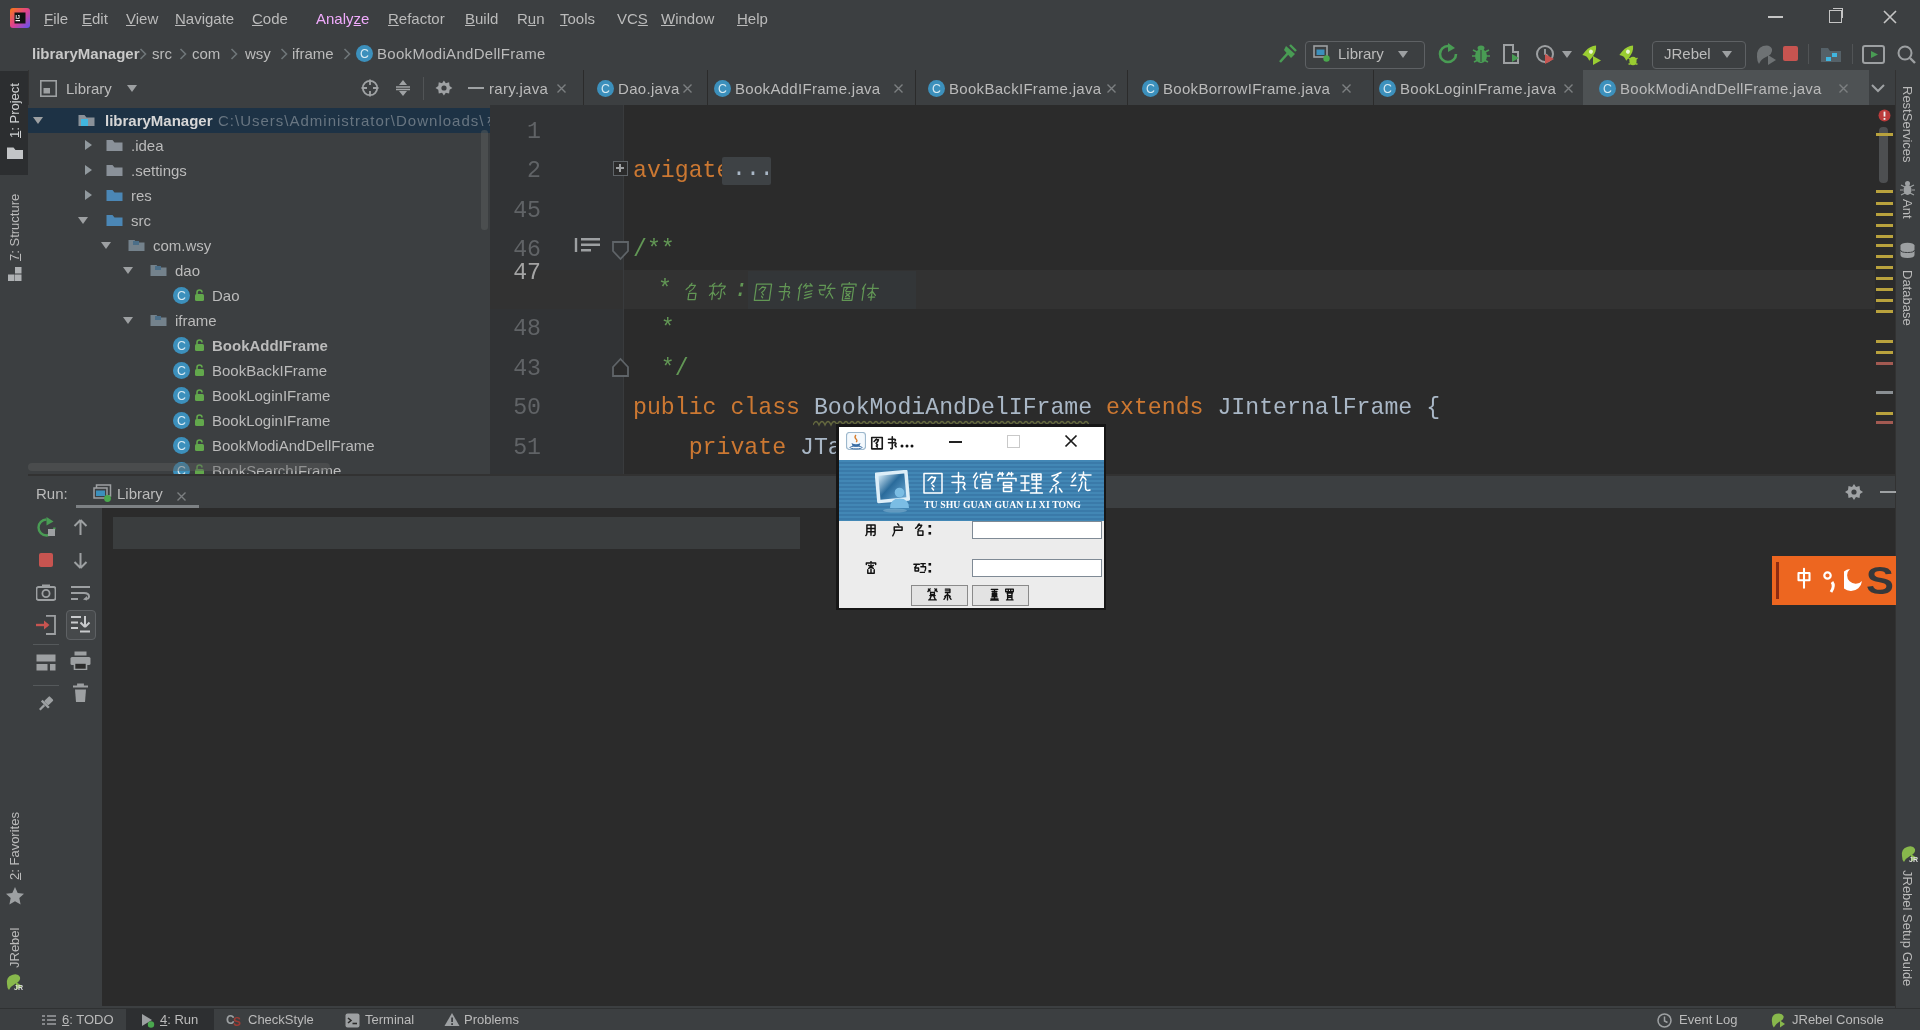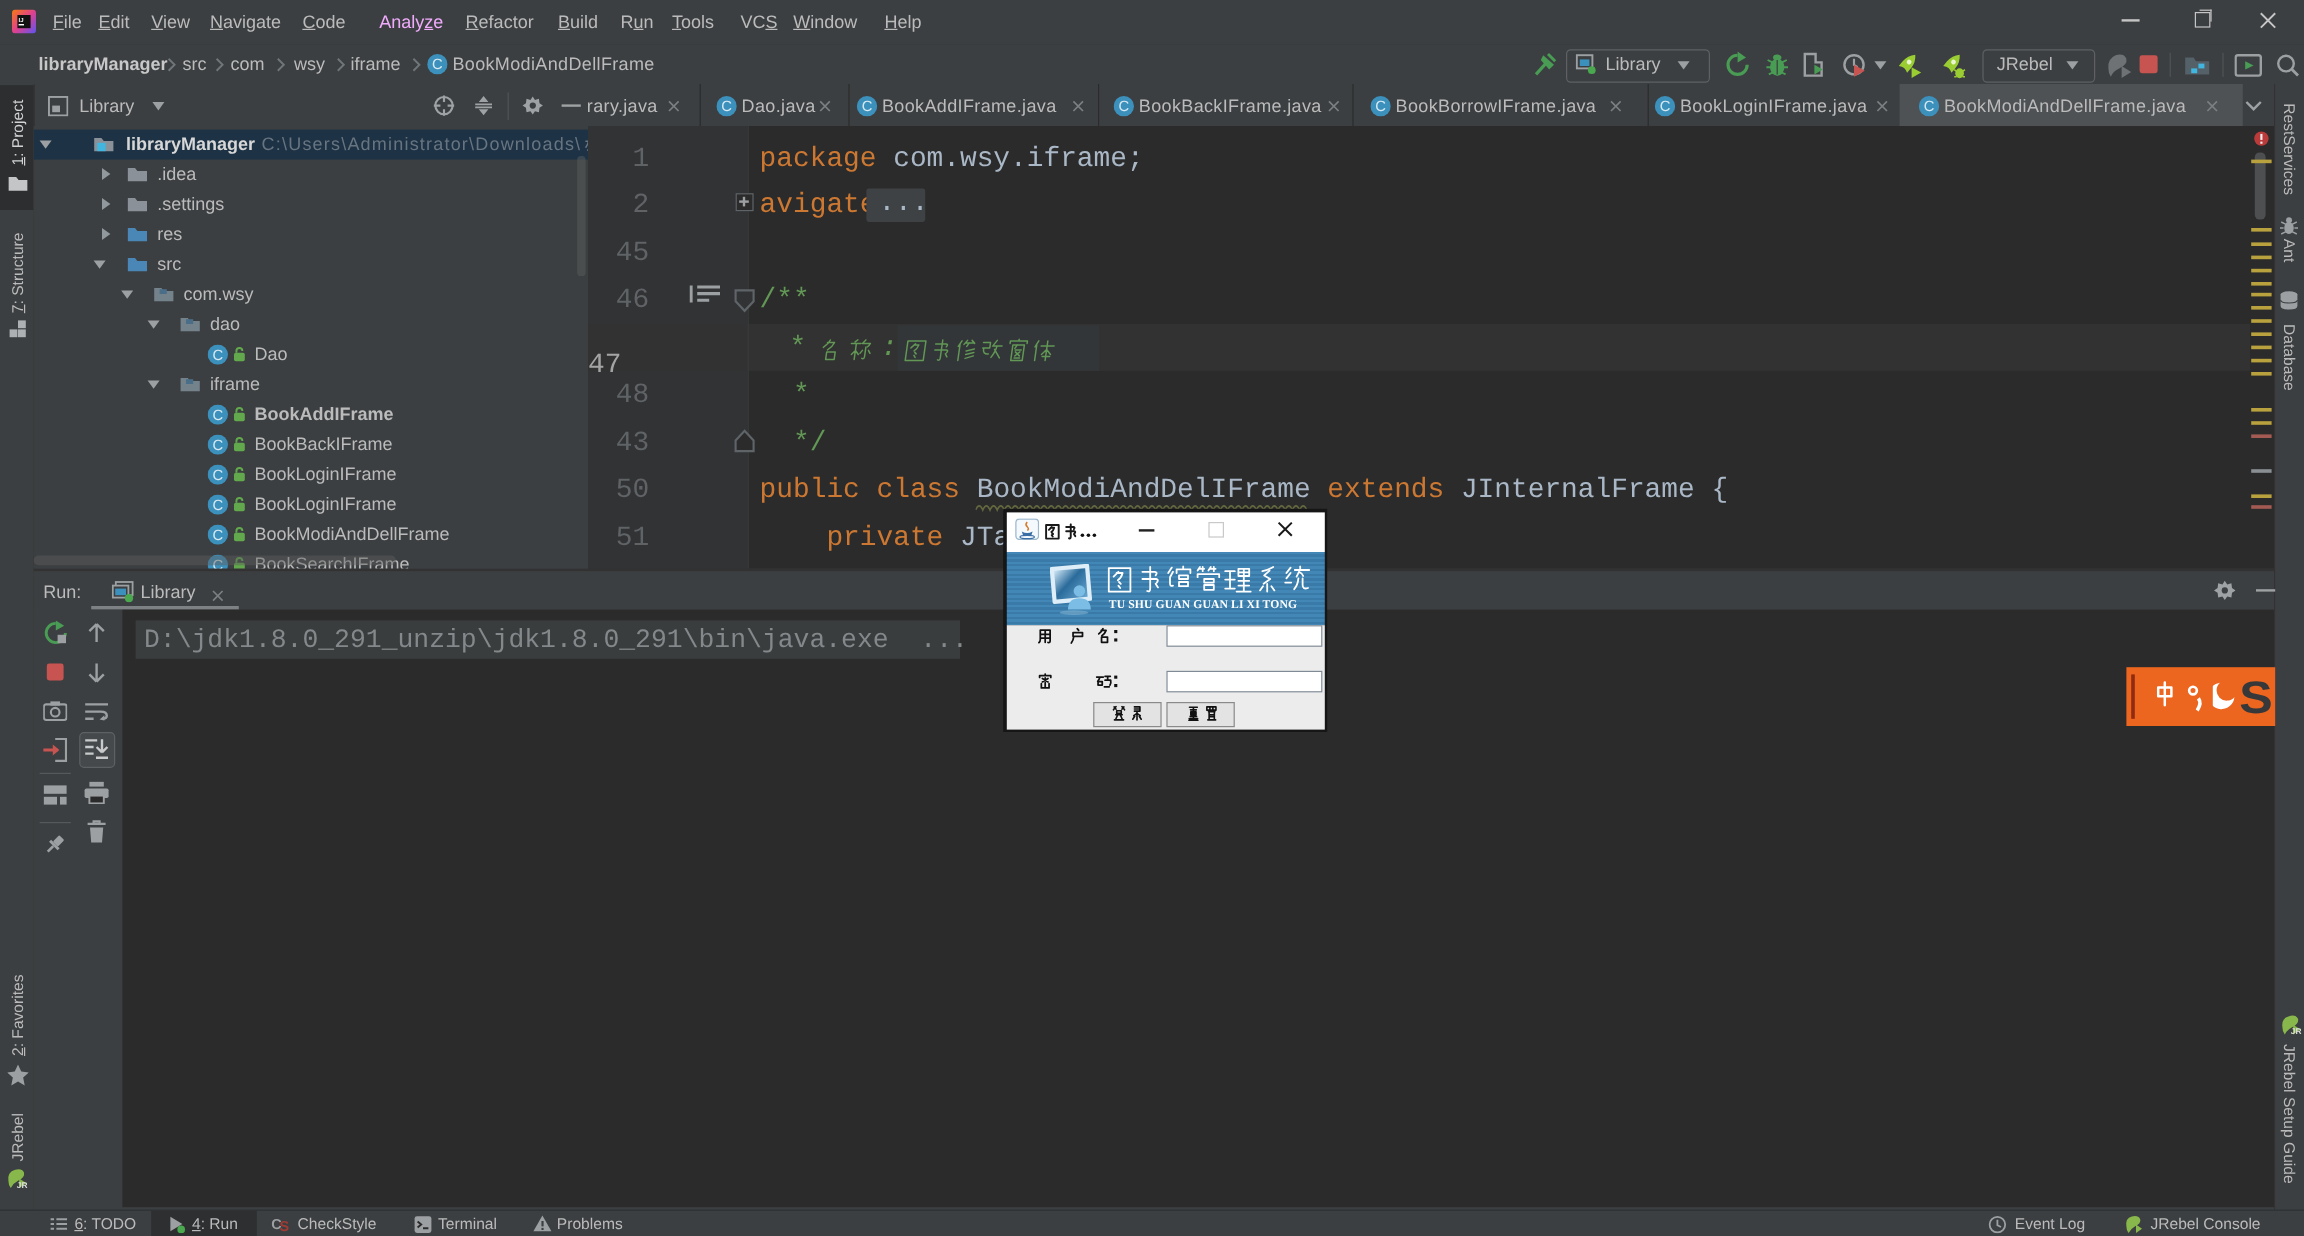--- a/index.html
+++ b/index.html
@@ -462,40 +462,39 @@
 <div class="abs" style="left:453px;top:25px;width:7px;height:100px;background:#5a5d5e;opacity:0.5;border-radius:3px"></div>
 </div>
 <div class="abs" style="left:490px;top:105px;width:1405px;height:369px;background:#2b2b2b;overflow:hidden">
 <div class="abs" style="left:0;top:0;width:133px;height:369px;background:#313335"></div>
 <div class="abs" style="left:0;top:165px;width:1385px;height:39px;background:#323232"></div>
 <div class="abs" style="left:133px;top:0;width:1px;height:369px;background:#393b3d"></div>
 <div class="abs mono" style="left:0;top:13.8px;width:51px;text-align:right;font-size:23.2px;color:#606366">1</div>
 <div class="abs mono" style="left:0;top:53.3px;width:51px;text-align:right;font-size:23.2px;color:#606366">2</div>
 <div class="abs mono" style="left:0;top:92.8px;width:51px;text-align:right;font-size:23.2px;color:#606366">45</div>
 <div class="abs mono" style="left:0;top:132.3px;width:51px;text-align:right;font-size:23.2px;color:#606366">46</div>
-<div class="abs mono" style="left:0;top:186px;width:51px;font-size:23.2px;color:#a4a4a4">47</div>
+<div class="abs mono" style="left:0;top:155px;width:51px;text-align:right;font-size:23.2px;color:#a4a4a4">47</div>
 <div class="abs mono" style="left:0;top:211.3px;width:51px;text-align:right;font-size:23.2px;color:#606366">48</div>
 <div class="abs mono" style="left:0;top:250.8px;width:51px;text-align:right;font-size:23.2px;color:#606366">43</div>
 <div class="abs mono" style="left:0;top:290.3px;width:51px;text-align:right;font-size:23.2px;color:#606366">50</div>
 <div class="abs mono" style="left:0;top:329.8px;width:51px;text-align:right;font-size:23.2px;color:#606366">51</div>
 <div class="abs" style="left:123px;top:56px;width:13px;height:13px;border:1.6px solid #5f6468;background:#2b2b2b"></div>
 <div class="abs" style="left:126px;top:62.2px;width:7.6px;height:1.6px;background:#9da0a2"></div>
 <div class="abs" style="left:129px;top:59.2px;width:1.6px;height:7.6px;background:#9da0a2"></div>
 <svg class="abs" style="left:84px;top:131px" width="28" height="22">
         <path d="M2,2 V16" stroke="#9da0a2" stroke-width="2.4"></path>
         <path d="M7,3.2 H26 M7,8.7 H26 M7,14.2 H17" stroke="#9da0a2" stroke-width="2.6"></path>
       </svg>
 <svg class="abs" style="left:121px;top:135px" width="19" height="21">
         <path d="M2,2 H17 V11 L9.5,19 L2,11 Z" fill="#313335" stroke="#5f6468" stroke-width="1.8"></path>
       </svg>
 <svg class="abs" style="left:121px;top:252px" width="19" height="21">
         <path d="M2,19 H17 V10 L9.5,2 L2,10 Z" fill="#2b2b2b" stroke="#5f6468" stroke-width="1.8"></path>
       </svg>
 <div class="abs" style="left:258px;top:166px;width:168px;height:38px;background:#333638"></div>
-<div class="abs mono" style="left:143px;top:13.8px;font-size:23.2px;white-space:pre"><span style="color:#cc7832">package</span><span style="color:#a9b7c6"> com.wsy.iframe;</span></div>
 <div class="abs mono" style="left:143px;top:53.3px;font-size:23.2px;white-space:pre"><span style="color:#cc7832">avigate</span></div>
 <div class="abs" style="left:232px;top:52px;width:49px;height:28px;background:#3e4245;border-radius:2px"></div>
 <div class="abs mono" style="left:242px;top:51px;font-size:23.2px;color:#a9b7c6">...</div>
 <div class="abs mono" style="left:143px;top:132.3px;font-size:23.2px;white-space:pre"><span style="color:#629755">/**</span></div>
 <div class="abs mono" style="left:168px;top:172.3px;font-size:23.2px;color:#629755">*</div>
 <svg class="cn abs" style="left:192px;top:176.5px;color:#629755;transform:skewX(-8deg);" width="20" height="20" viewBox="0 0 96 96">
         <use href="#cMing" stroke-width="6"></use>
       </svg>
 <svg class="cn abs" style="left:217px;top:176.5px;color:#629755;transform:skewX(-8deg);" width="20" height="20" viewBox="0 0 96 96">
         <use href="#cCheng" stroke-width="6"></use>
@@ -621,21 +620,20 @@
 <svg class="abs" style="left:42px;top:177px" width="21" height="19">
         <rect x="4.5" y="0.5" width="12" height="4" fill="#9da0a2"></rect>
         <rect x="0.5" y="6" width="20" height="8" rx="1.5" fill="#9da0a2"></rect>
         <rect x="4.5" y="12" width="12" height="6.5" fill="#2b2b2b" stroke="#9da0a2" stroke-width="1.6"></rect>
       </svg>
 <svg class="abs" style="left:44px;top:209px" width="17" height="20">
         <path d="M1,3.5 H16 M6,3.5 V1.5 H11 V3.5" stroke="#9da0a2" stroke-width="1.8" fill="none"></path>
         <path d="M3,6.5 H14 L13,19 H4 Z" fill="#9da0a2"></path>
       </svg>
 <div class="abs" style="left:85px;top:43px;width:687px;height:32px;background:#3a3d3e"></div>
-<div class="abs mono" style="left:92px;top:47px;font-size:22px;color:#85888b;white-space:pre">D:\jdk1.8.0_291_unzip\jdk1.8.0_291\bin\java.exe  ...</div>
 </div>
 <div class="abs" style="left:0;top:1008px;width:1920px;height:22px;background:#3c3f41;border-top:1px solid #2f3132;font-size:13px">
 <svg class="abs" style="left:42px;top:5px" width="14" height="12">
         <path d="M0,2 H3 M5,2 H14 M0,6 H3 M5,6 H14 M0,10 H3 M5,10 H14" stroke="#9da0a2" stroke-width="1.6"></path>
       </svg>
 <div class="abs" style="left:62px;top:3px"><span style="text-decoration:underline">6</span>: TODO</div>
 <div class="abs" style="left:126px;top:0;width:88px;height:22px;background:#2d2f31"></div>
 <svg class="abs" style="left:140px;top:4px" width="15" height="15">
         <path d="M2,1 L12,7 L2,13 Z" fill="#9da0a2"></path>
         <circle cx="11" cy="11.5" r="3.2" fill="#4aa84e"></circle>

